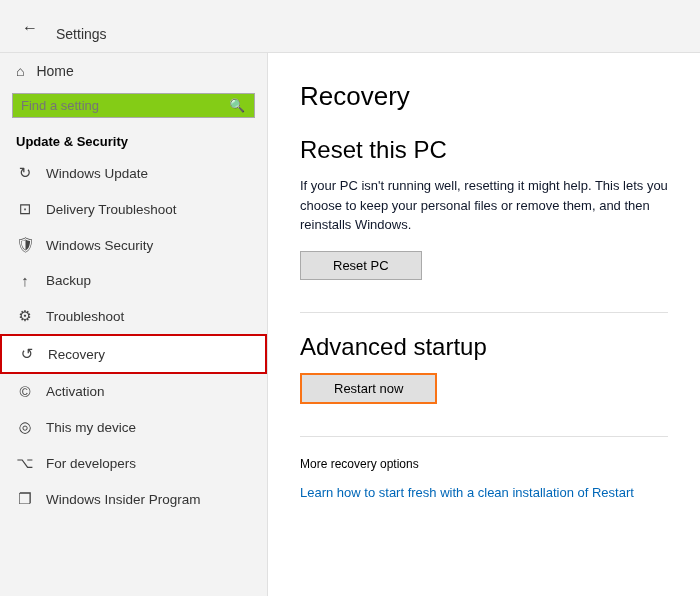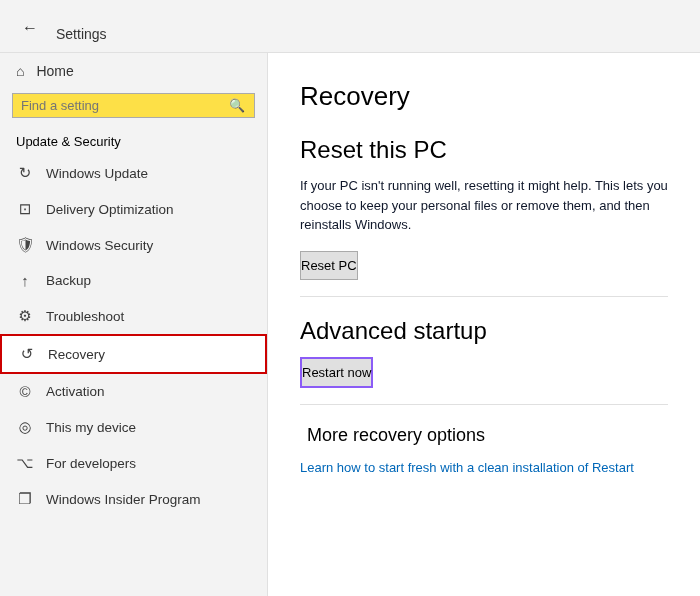--- a/index.html
+++ b/index.html
@@ -54,38 +54,38 @@
       padding: 10px 16px;
       cursor: pointer;
       font-size: 14px;
       color: #333;
     }
     .search-box {
       margin: 4px 12px 8px 12px;
       display: flex;
       align-items: center;
       border: 1px solid #aaa;
-      background: #fde047;
+      background: #84cc16;
       padding: 4px 8px;
     }
     .search-input {
       border: none;
       outline: none;
       flex: 1;
       font-size: 13px;
       color: #555;
       background: transparent;
     }
     .search-icon-box {
       font-size: 13px;
       color: #555;
     }
     .sidebar-section-title {
       font-size: 13px;
-      font-weight: 400;
+      font-weight: 700;
       color: #000;
       padding: 8px 16px 6px 16px;
     }
     .sidebar-item {
       display: flex;
       align-items: center;
       gap: 12px;
       padding: 9px 16px;
       cursor: pointer;
       font-size: 13.5px;
@@ -121,48 +121,47 @@
       margin-bottom: 12px;
     }
     .section-desc {
       font-size: 13px;
       color: #0f172a;
       line-height: 1.5;
       margin-bottom: 16px;
     }
     .action-btn {
       display: inline-block;
-      padding: 6px 0;
+      padding: 6px 32px;
       background: #e0e0e0;
       border: 1px solid #aaa;
       font-size: 13px;
       color: #000;
       cursor: pointer;
-      margin-bottom: 16px;
+      margin-bottom: 32px;
     }
     .action-btn.highlighted {
-      border: 2px solid #8b5cf6;
+      border: 2px solid #f97316;
     }
     .divider {
       border: none;
       border-top: 1px solid #e0e0e0;
       margin-bottom: 20px;
     }
     .link-text {
       color: #0067b8;
       font-size: 13px;
       cursor: pointer;
       text-decoration: none;
     }
     .more-section-title {
-      font-size: 18px;
+      font-size: 12px;
       font-weight: 400;
       color: #000;
       margin-bottom: 12px;
-      margin-left: 7px;
     }
   </style>
 </head>
 <body>
 
 <div class="titlebar">
   <button class="back-btn">←</button>
   <span class="titlebar-title">Settings</span>
 </div>
 
@@ -182,21 +181,21 @@
 
     <div class="sidebar-section-title">Update &amp; Security</div>
 
     <div id="sidebar-items">
         <div class="sidebar-item">
           <span class="item-icon">↻</span>
           <span>Windows Update</span>
         </div>
         <div class="sidebar-item">
           <span class="item-icon">⊡</span>
-          <span>Delivery Optimization</span>
+          <span>Delivery Troubleshoot</span>
         </div>
         <div class="sidebar-item">
           <span class="item-icon">🛡</span>
           <span>Windows Security</span>
         </div>
         <div class="sidebar-item">
           <span class="item-icon">↑</span>
           <span>Backup</span>
         </div>
         <div class="sidebar-item">

